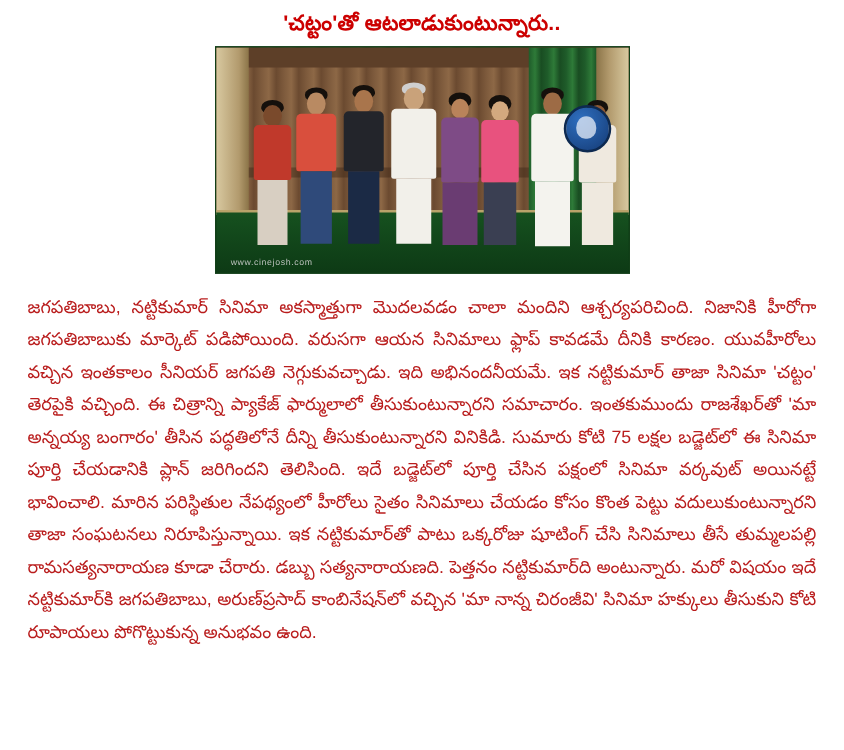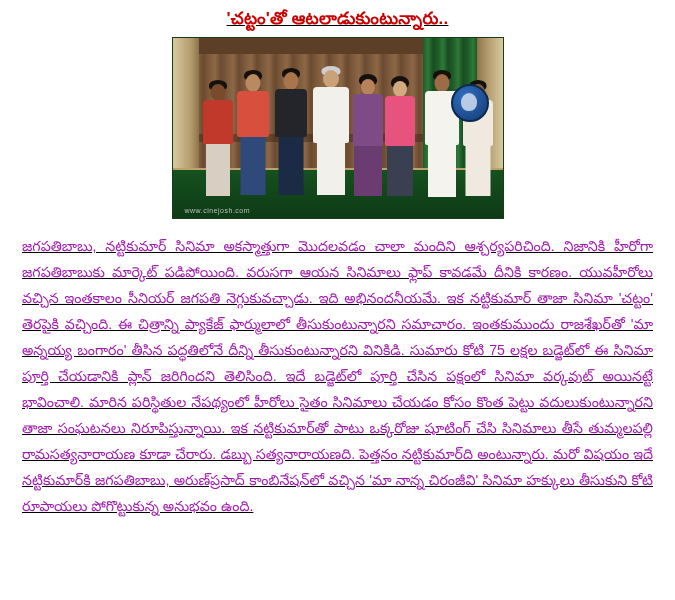--- a/index.html
+++ b/index.html
@@ -11,21 +11,20 @@
     width: 675px;
     height: 600px;
     font-family: "Liberation Sans", sans-serif;
     overflow: hidden;
   }
   .page {
     position: relative;
     width: 675px;
     height: 600px;
     background: #ffffff;
-    text-decoration: underline;
   }
   .headline {
     text-align: center;
     font-family: "Liberation Sans", sans-serif;
     font-size: 17px;
     font-weight: bold;
     color: #cc0000;
     padding-top: 9px;
     letter-spacing: 0.2px;
     line-height: 20px;
@@ -139,21 +138,21 @@
     width: 16px; height: 18px;
     border-radius: 50% 50% 45% 45%;
     background: #e8eef7;
     opacity: 0.75;
   }
   .article {
     margin: 14px 22px 0 22px;
     font-family: "Liberation Sans", sans-serif;
     font-size: 14.2px;
     line-height: 26px;
-    color: #a21caf;
+    color: #b91c1c;
     text-align: justify;
     text-justify: inter-word;
   }
 </style>
 </head>
 <body>
 
 <div class="page">
 
   <div class="headline">'చట్టం'తో  ఆటలాడుకుంటున్నారు..</div>

